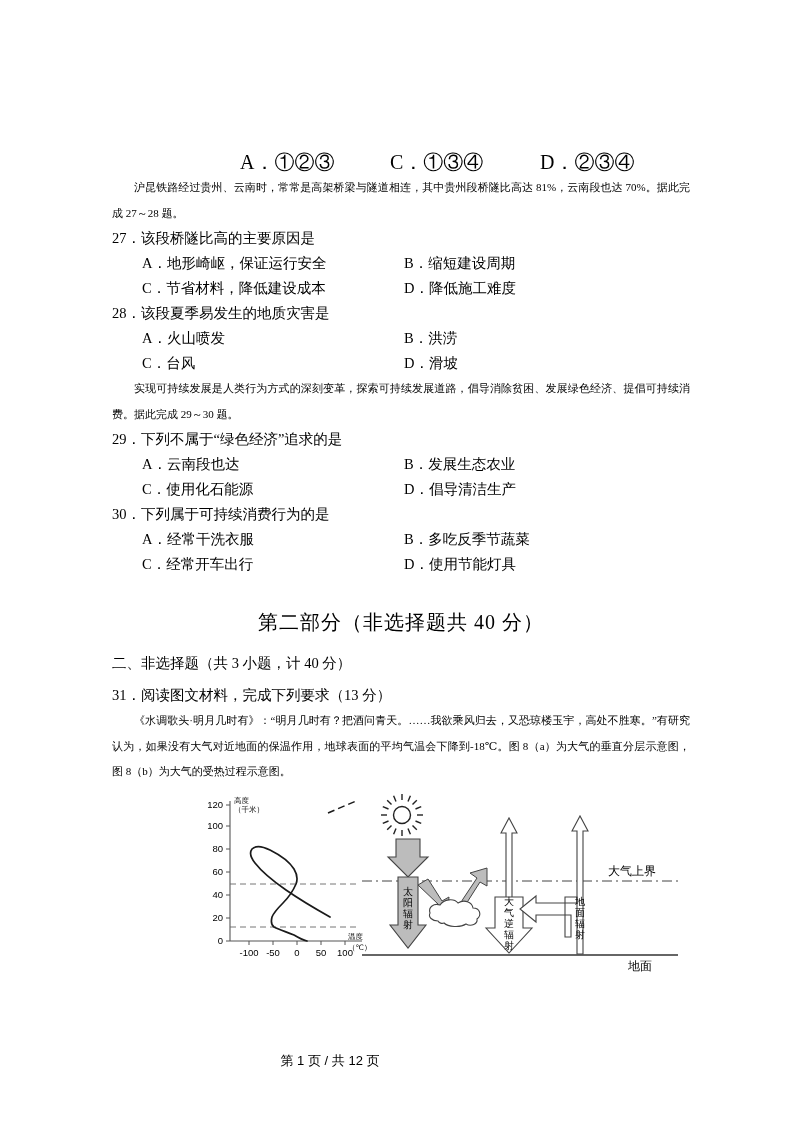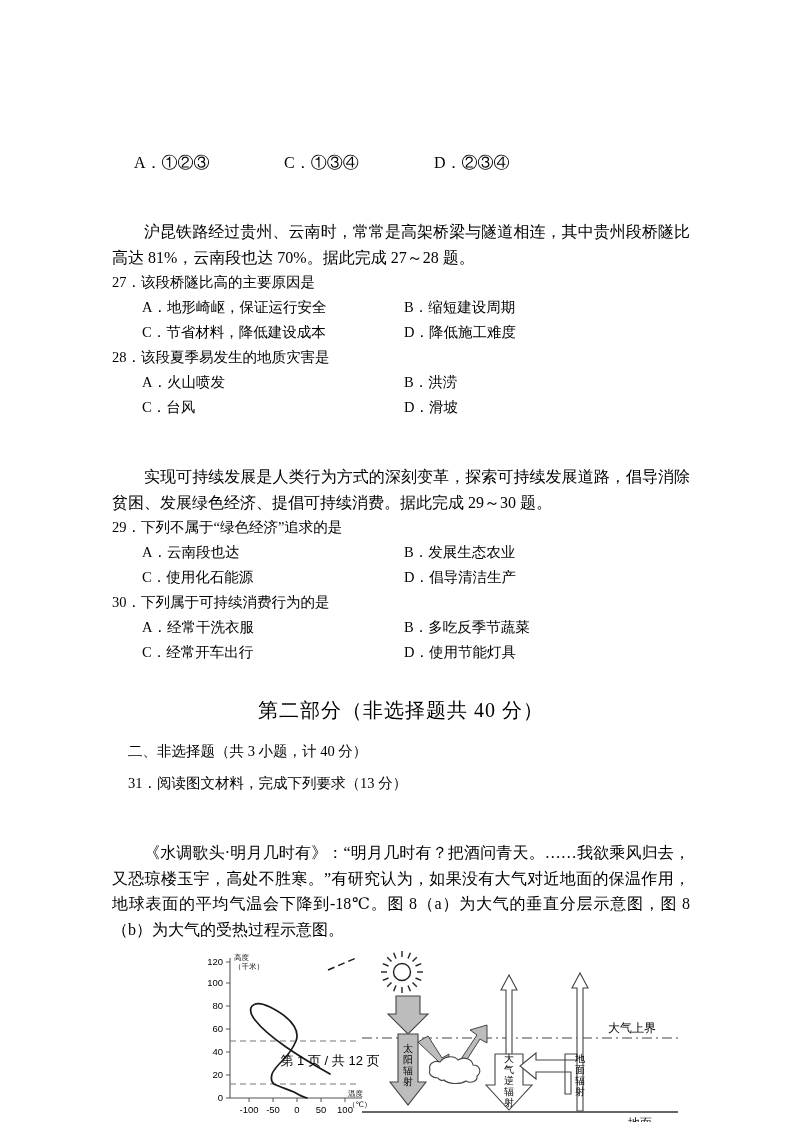--- a/index.html
+++ b/index.html
@@ -24,47 +24,46 @@
     left: 112px;
     top: 150px;
     width: 578px;
   }
 
   
   .line {
     font-size: 14.5px;
     line-height: 25px;
     white-space: nowrap;
-    margin-left: 16px;
   }
   .para {
-    font-size: 16px;
+    font-size: 11px;
     line-height: 25.5px;
     text-align: justify;
     text-justify: inter-ideograph;
-    margin-top: 44px;
   }
   .indent2 { text-indent: 2em; }
 
   
   .opt-row {
     display: flex;
     font-size: 14.5px;
     line-height: 25px;
     padding-left: 30px;
   }
   .opt-col-a { width: 230px; flex: 0 0 230px; }
   .opt-col-b { flex: 1 1 auto; margin-left: 32px; }
 
   
   .ans4 {
     display: flex;
-    font-size: 16px;
+    font-size: 20px;
     line-height: 25px;
     padding-left: 22px;
+    justify-content: flex-end;
   }
   .ans4 > span { width: 150px; flex: 0 0 150px; }
 
   .qline {
     font-size: 14.5px;
     line-height: 25px;
   }
 
   .section-title {
     text-align: center;

